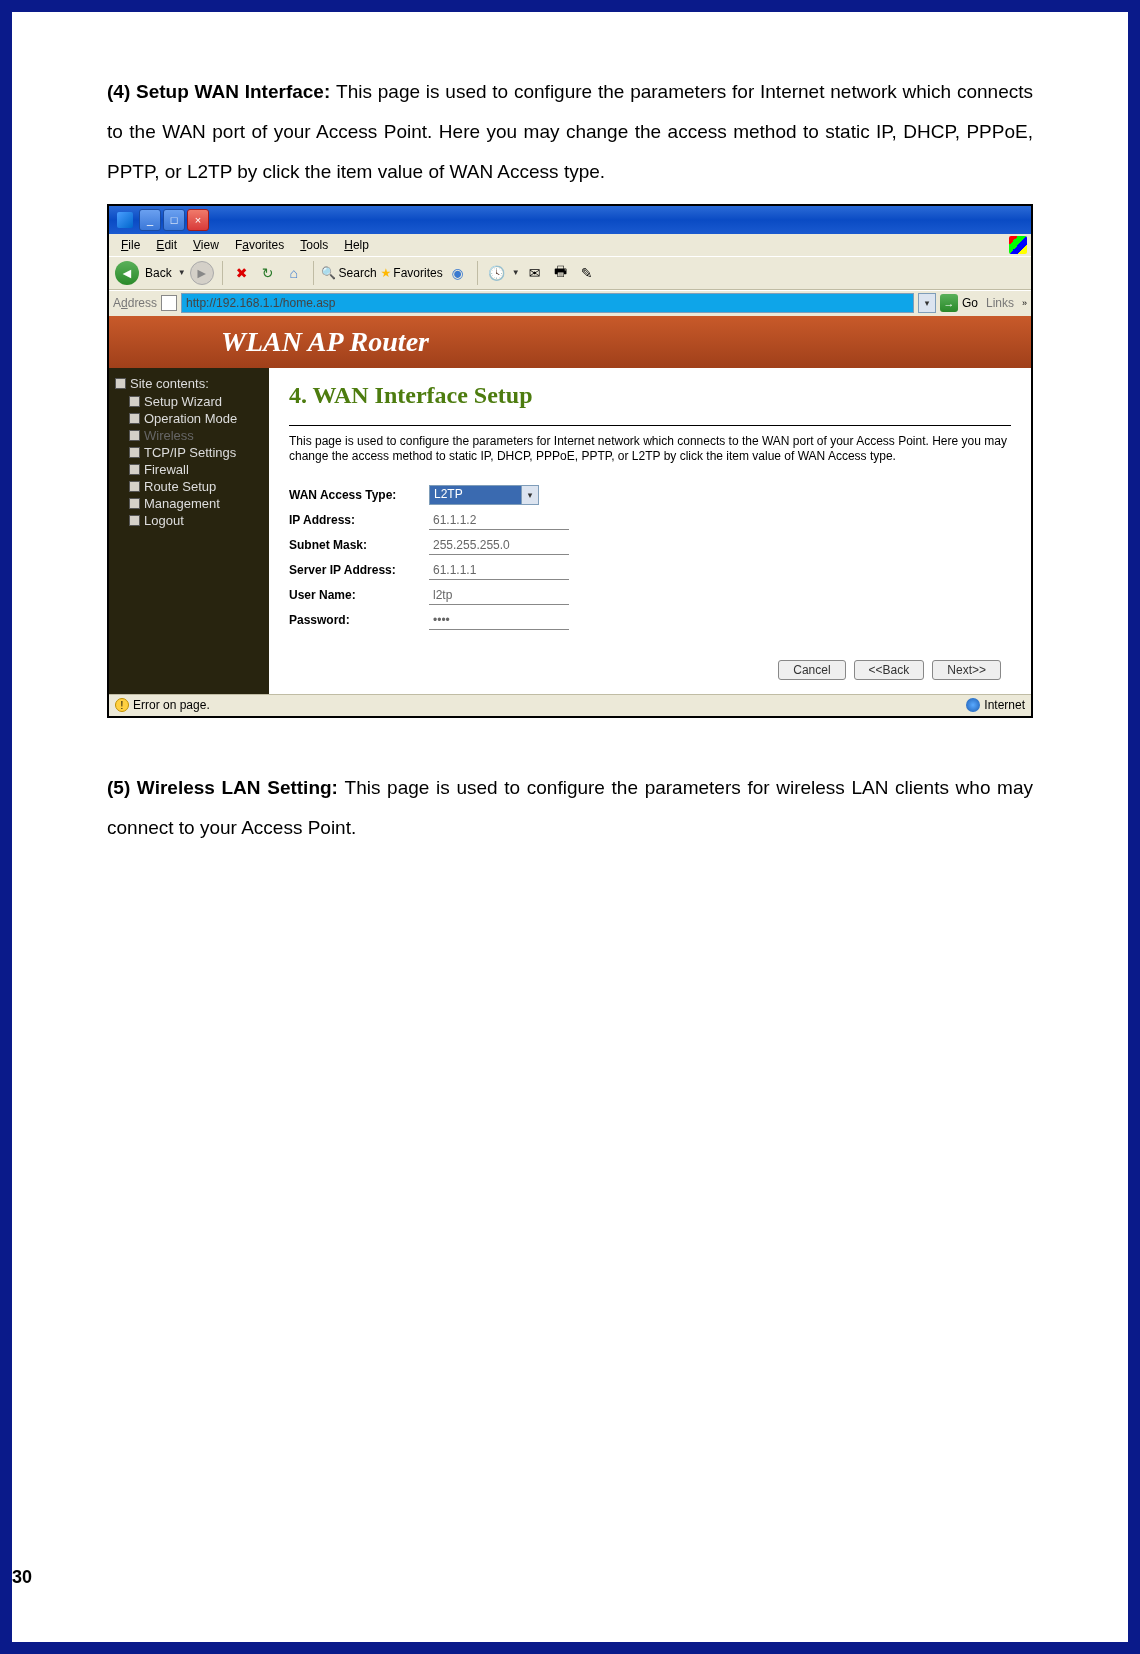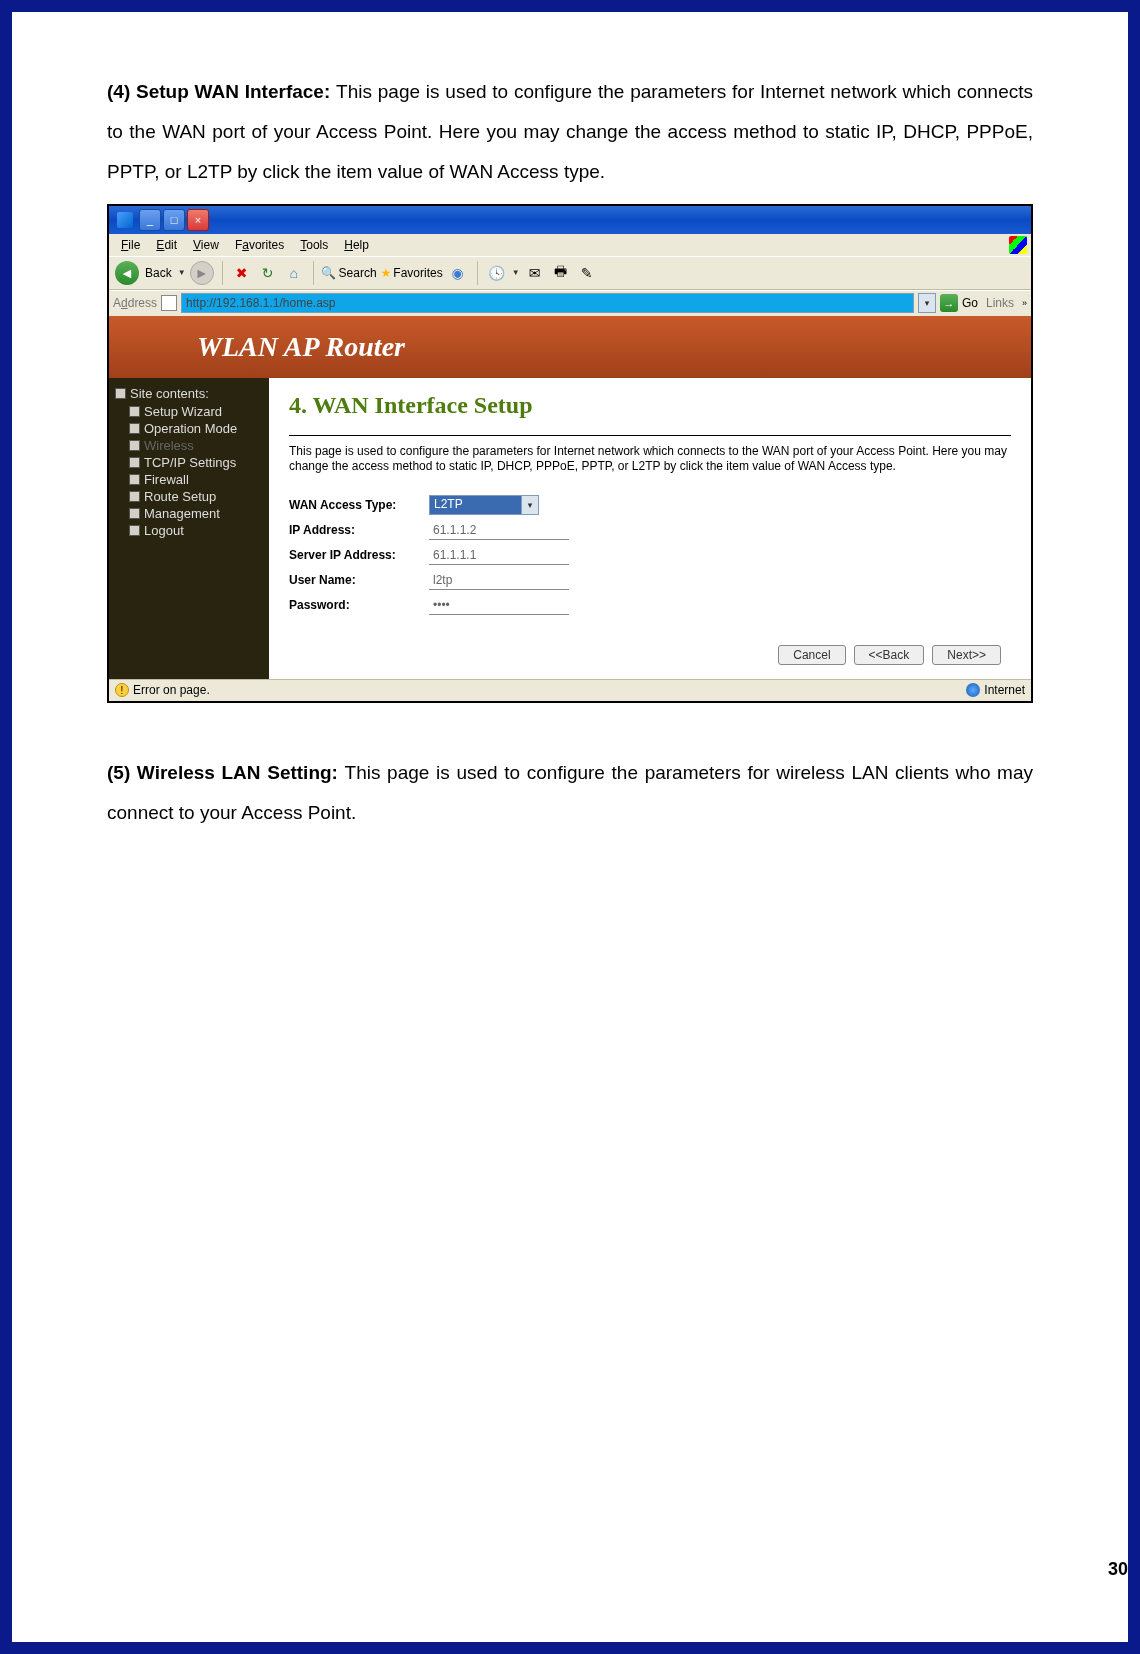--- a/index.html
+++ b/index.html
@@ -162,23 +162,23 @@
     width: 18px; height: 18px;
     background: linear-gradient(to bottom,#5ab05a,#2a8a2a);
     border-radius: 3px;
     color: white; font-size: 11px;
     display: flex; align-items: center; justify-content: center;
   }
   .addrbar .links { color: #777; padding: 0 4px; }
   .router-header {
     background: linear-gradient(to bottom,#c85a2a,#a0401a);
     width: 100%;
-    height: 62px;
+    height: 52px;
     display: flex; align-items: center;
-    padding-left: 88px;
+    padding-left: 112px;
   }
   .router-header-text {
     color: white;
     font-family: "Times New Roman", serif;
     font-style: italic;
     font-weight: bold;
     font-size: 28px;
   }
   .router-area { width: 100%; }
   .router-body { display: flex; }
@@ -289,23 +289,23 @@
   .statusbar .globe {
     width: 14px; height: 14px;
     background: radial-gradient(#5aaaff,#1a5ab0);
     border-radius: 50%;
   }
   
   .section5 { margin-top: 10px; }
   
   .page-num {
     position: absolute;
-    bottom: 62px;
+    bottom: 54px;
     left: 0; right: 0;
-    text-align: right;
+    text-align: left;
     font-weight: bold;
     font-size: 18px;
   }
 </style>
 </head>
 <body>
 
 <div class="page">
 
   <p class="body-text">
@@ -425,20 +425,24 @@
             <div class="fsel">
               <div class="val">L2TP</div>
               <div class="dd">▾</div>
             </div>
           </div>
           <div class="form-row">
             <div class="flabel">IP Address:</div>
             <input class="finput" value="61.1.1.2" style="">
           </div>
           <div class="form-row">
+            <div class="flabel">Subnet Mask:</div>
+            <input class="finput" value="255.255.255.0" style="">
+          </div>
+          <div class="form-row">
             <div class="flabel">Server IP Address:</div>
             <input class="finput" value="61.1.1.1" style="">
           </div>
           <div class="form-row">
             <div class="flabel">User Name:</div>
             <input class="finput" value="l2tp" style="">
           </div>
           <div class="form-row">
             <div class="flabel">Password:</div>
             <input class="finput" value="••••" style="">

